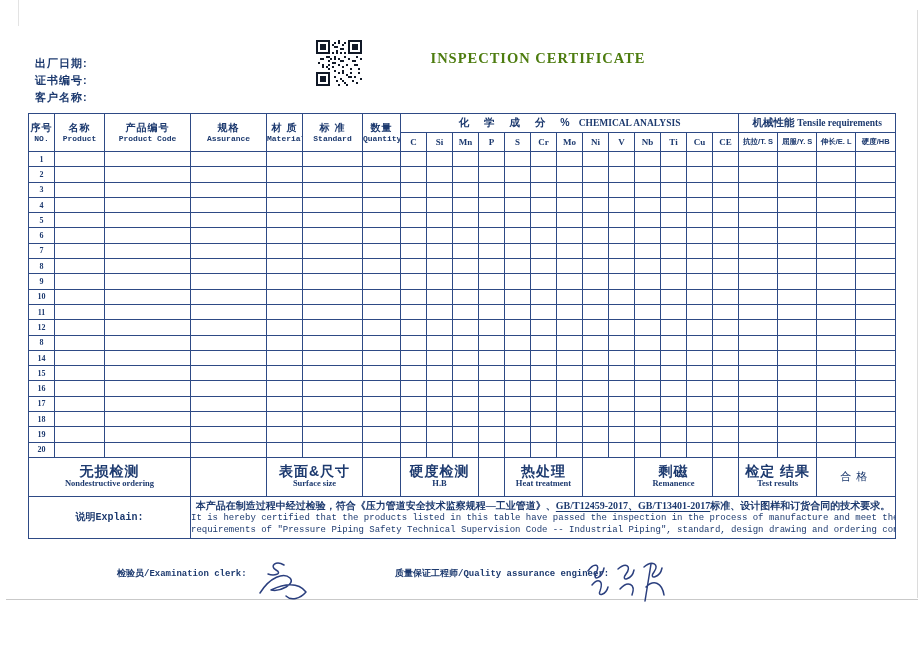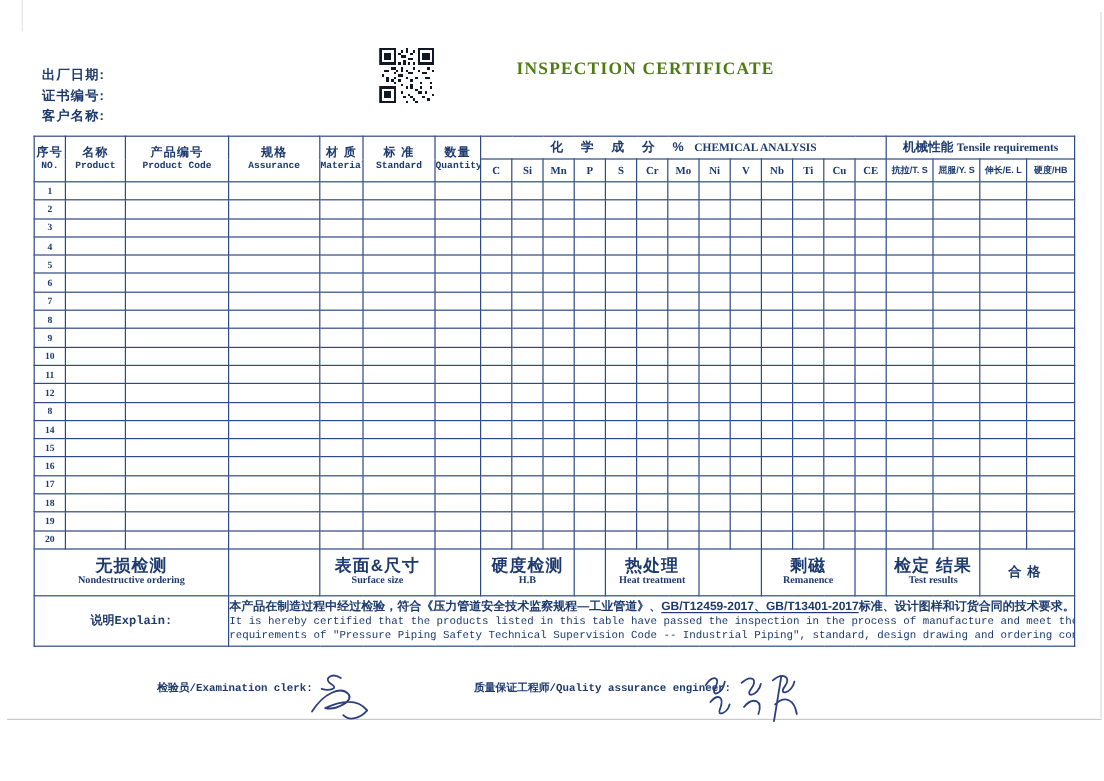--- a/index.html
+++ b/index.html
@@ -57,33 +57,33 @@
   th.groupzh{font-size:10.5px;font-family:"Liberation Sans", sans-serif;font-weight:bold;}
   th.groupzh .gzh{letter-spacing:6px;}
   th.groupzh .gen{font-family:"Liberation Serif", serif;font-size:9.5px;letter-spacing:0;margin-left:0;}
   th.el{font-size:9px;font-family:"Liberation Serif", serif;font-weight:bold;}
   th.mech-sub{font-size:7.5px;font-family:"Liberation Sans", sans-serif;font-weight:bold;white-space:nowrap;}
   tr.data-row{height:15.3px;}
   td.rownum{font-size:8px;font-family:"Liberation Serif", serif;font-weight:bold;}
   tr.sumrow{height:39px;}
   td.sum .zh{font-size:14px;line-height:13px;font-family:"Liberation Sans", sans-serif;font-weight:bold;letter-spacing:1px;}
   td.sum .en{font-size:8.5px;line-height:11px;font-family:"Liberation Serif", serif;font-weight:bold;}
-  td.verdict{font-size:11px;font-family:"Liberation Sans", sans-serif;font-weight:bold;letter-spacing:5px;}
+  td.verdict{font-size:11px;font-family:"Liberation Sans", sans-serif;font-weight:normal;letter-spacing:5px;}
   tr.exprow{height:42px;}
   td.explain-label{font-size:10px;font-family:"Liberation Mono", monospace;font-weight:bold;}
   td.explain-body{text-align:left;padding:2px 4px;}
-  .exp-zh{font-size:10px;line-height:13px;font-family:Liberation Sans, sans-serif;font-weight:bold;white-space:nowrap;}
+  .exp-zh{font-size:10px;line-height:13px;font-family:Liberation Serif, serif;font-weight:bold;white-space:nowrap;}
   .exp-zh u{text-underline-offset:2px;}
   .exp-en{font-size:9px;line-height:12px;font-family:"Liberation Mono", monospace;white-space:nowrap;}
 
   
   .signrow{position:absolute;left:0;top:563px;width:920px;height:60px;
            font-family:"Liberation Mono", monospace;font-size:9px;font-weight:bold;color:var(--ink);}
   .signrow .lbl{position:absolute;white-space:nowrap;top:4px;}
-  .lbl-examiner{left:119px;padding-left:12px;}
+  .lbl-examiner{left:105px;padding-left:12px;}
   .lbl-qa{left:395px;}
   .lbl-stamp{left:688px;}
   .sig{position:absolute;}
   .sig-1{left:250px;top:-6px;}
   .sig-2{left:580px;top:-6px;}
   .sig path{fill:none;stroke:#2b3f7e;stroke-width:1.5;stroke-linecap:round;stroke-linejoin:round;}
 </style>
 </head>
 <body>
 

